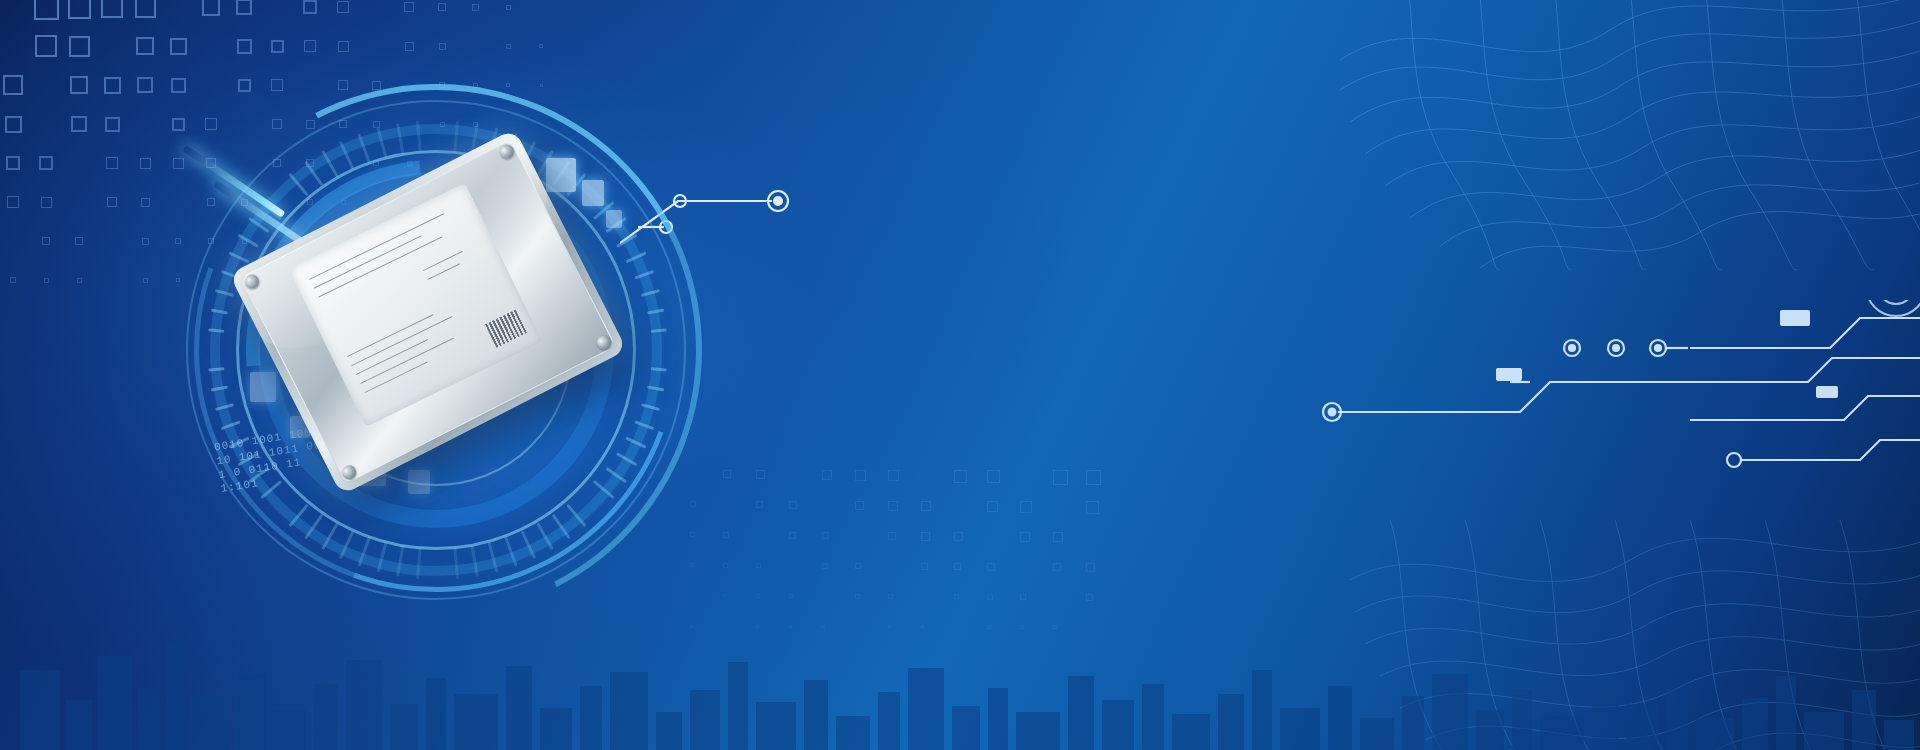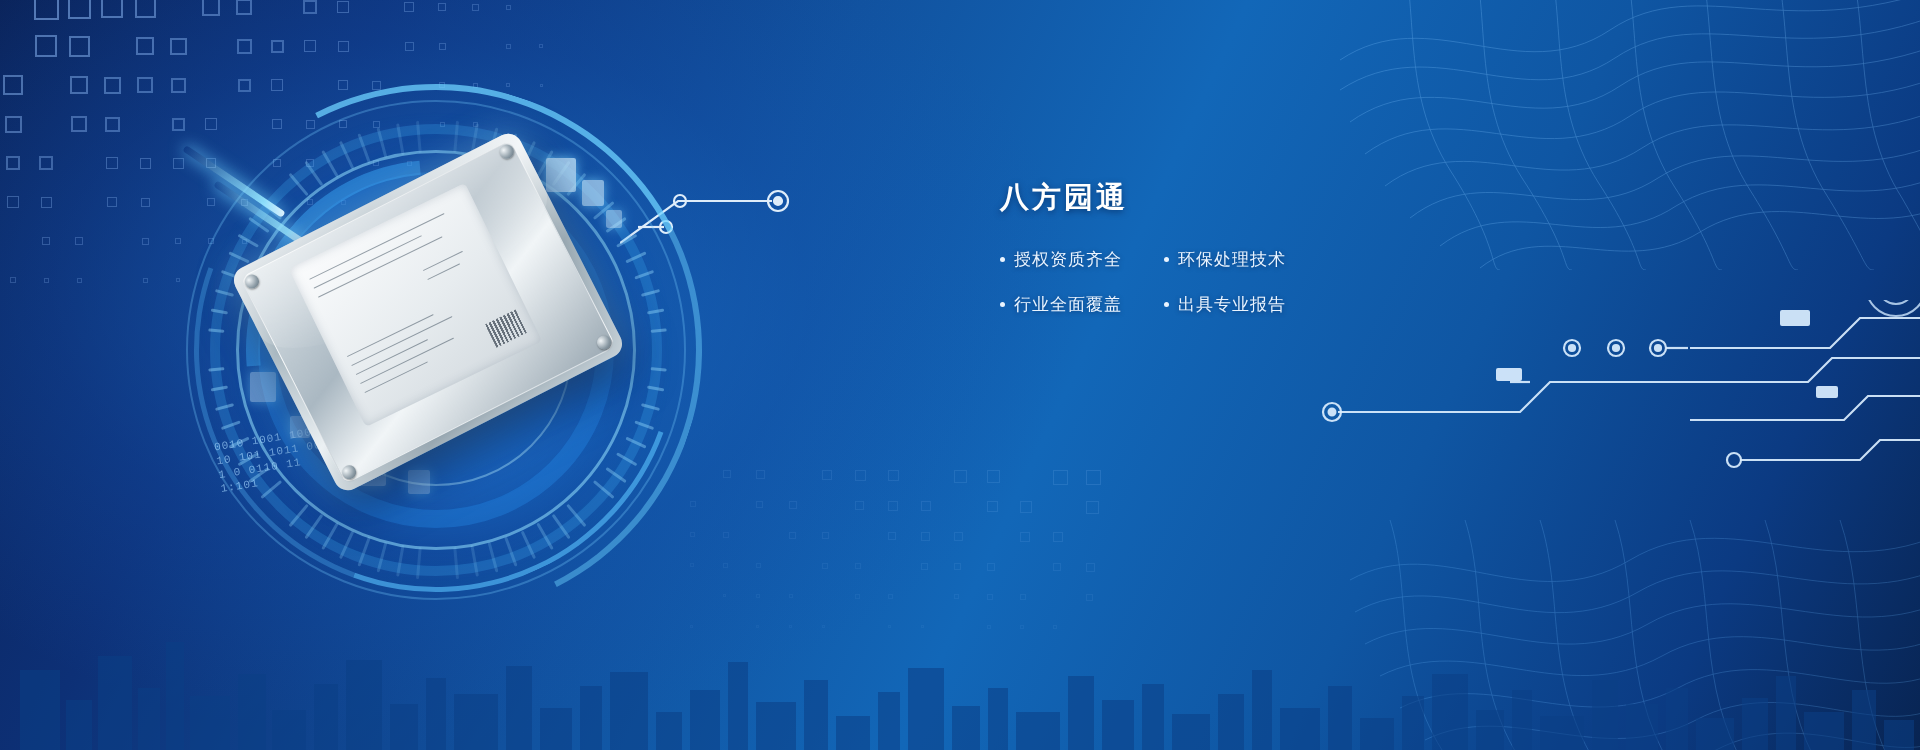--- a/index.html
+++ b/index.html
@@ -503,34 +503,15 @@
         <rect x="1696" y="118" width="38" height="32"></rect>
       <rect x="1742" y="98" width="26" height="52"></rect>
         <rect x="1776" y="76" width="20" height="74"></rect>
       <rect x="1804" y="112" width="40" height="38"></rect>
         <rect x="1852" y="90" width="24" height="60"></rect>
       <rect x="1884" y="120" width="30" height="30"></rect>
     </g>
   </svg>
 
   <div class="copy">
-    <div class="brand">八方园通</div>
-    <div class="bullets" id="bullets">
-        <div class="bullet">
-          <span class="bdot"></span>
-          <span>授权资质齐全</span>
-        </div>
-        <div class="bullet">
-          <span class="bdot"></span>
-          <span>环保处理技术</span>
-        </div>
-        <div class="bullet">
-          <span class="bdot"></span>
-          <span>行业全面覆盖</span>
-        </div>
-        <div class="bullet">
-          <span class="bdot"></span>
-          <span>出具专业报告</span>
-        </div>
-      </div>
   </div>
 
 </div>
 
 </body></html>

